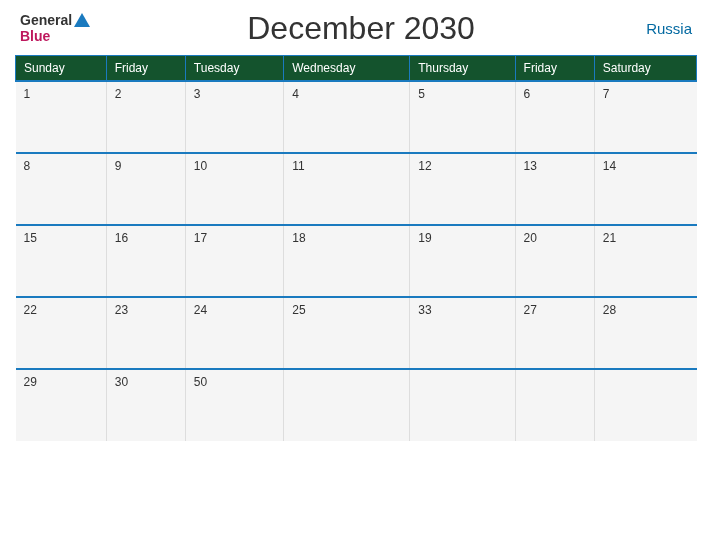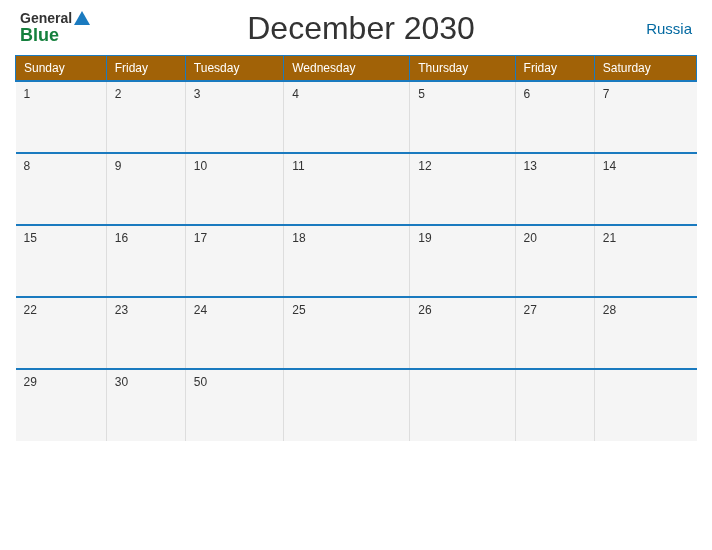--- a/index.html
+++ b/index.html
@@ -29,23 +29,23 @@
       align-items: center;
       gap: 2px;
     }
     .logo-text-general {
       font-size: 14px;
       font-weight: bold;
       color: #333;
       line-height: 1.1;
     }
     .logo-text-blue {
-      font-size: 18px;
+      font-size: 14px;
       font-weight: bold;
-      color: #15803d;
+      color: #be185d;
       line-height: 1.1;
     }
     .logo-triangle {
       width: 0;
       height: 0;
       border-left: 8px solid transparent;
       border-right: 8px solid transparent;
       border-bottom: 14px solid #1a7abf;
       margin-left: 2px;
       margin-top: -2px;
@@ -70,21 +70,21 @@
       color: #0369a1;
       text-align: right;
       min-width: 60px;
     }
     .calendar-table {
       width: 100%;
       border-collapse: collapse;
       flex: 1;
     }
     .calendar-table thead tr {
-      background-color: #a16207;
+      background-color: #14532d;
     }
     .calendar-table thead th {
       color: #fff;
       font-size: 12px;
       font-weight: normal;
       padding: 5px 8px;
       text-align: left;
       border: 1px solid #1a7abf;
     }
     .calendar-table tbody tr {
@@ -167,21 +167,21 @@
         <td><span class="day-num">18</span></td>
         <td><span class="day-num">19</span></td>
         <td><span class="day-num">20</span></td>
         <td><span class="day-num">21</span></td>
       </tr>
       <tr>
         <td><span class="day-num">22</span></td>
         <td><span class="day-num">23</span></td>
         <td><span class="day-num">24</span></td>
         <td><span class="day-num">25</span></td>
-        <td><span class="day-num">26</span></td>
+        <td><span class="day-num">33</span></td>
         <td><span class="day-num">27</span></td>
         <td><span class="day-num">28</span></td>
       </tr>
       <tr>
         <td><span class="day-num">29</span></td>
         <td><span class="day-num">30</span></td>
         <td><span class="day-num">50</span></td>
         <td><span class="day-num"></span></td>
         <td><span class="day-num"></span></td>
         <td><span class="day-num"></span></td>

